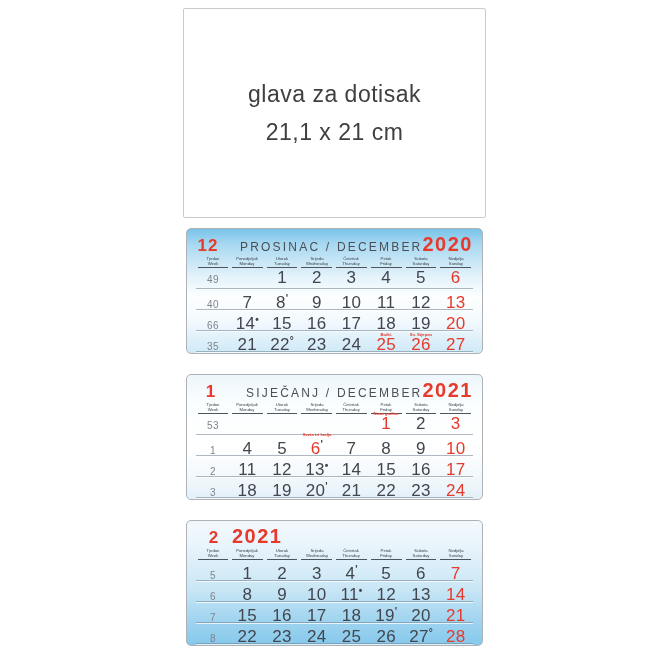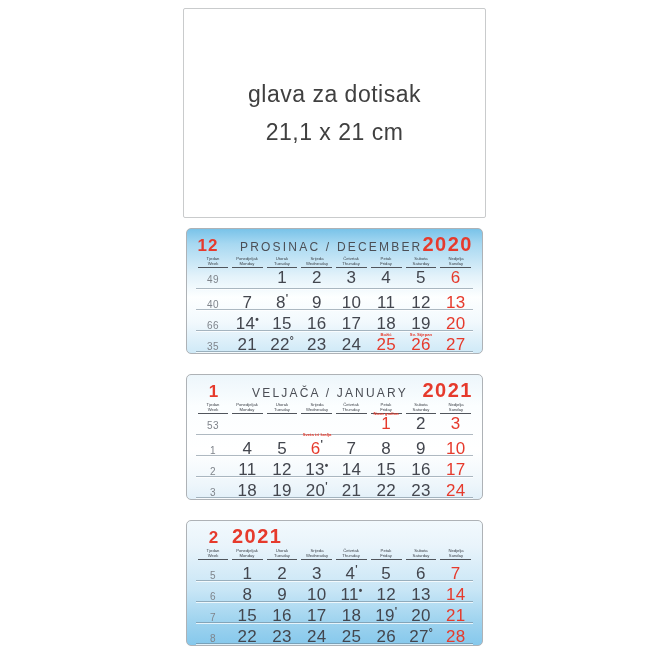--- a/index.html
+++ b/index.html
@@ -146,21 +146,21 @@
           <span class="day"></span>
           <span class="day"></span>
           <span class="day"></span>
         </div>
       </div>
   </section>
 
   <section class="panel p-jan">
     <div class="p-head">
       <span class="m-num">1</span>
-      <span class="m-name">VELJAČA / JANUARY</span>
+      <span class="m-name">SIJEČANJ / DECEMBER</span>
       <span class="m-year">2021</span>
     </div>
     <div class="wd-row">
         <div class="wd-cell">
           <span class="wd-txt">Tjedan<br>Week</span>
         </div>
         <div class="wd-cell">
           <span class="wd-txt">Ponedjeljak<br>Monday</span>
         </div>
         <div class="wd-cell">

